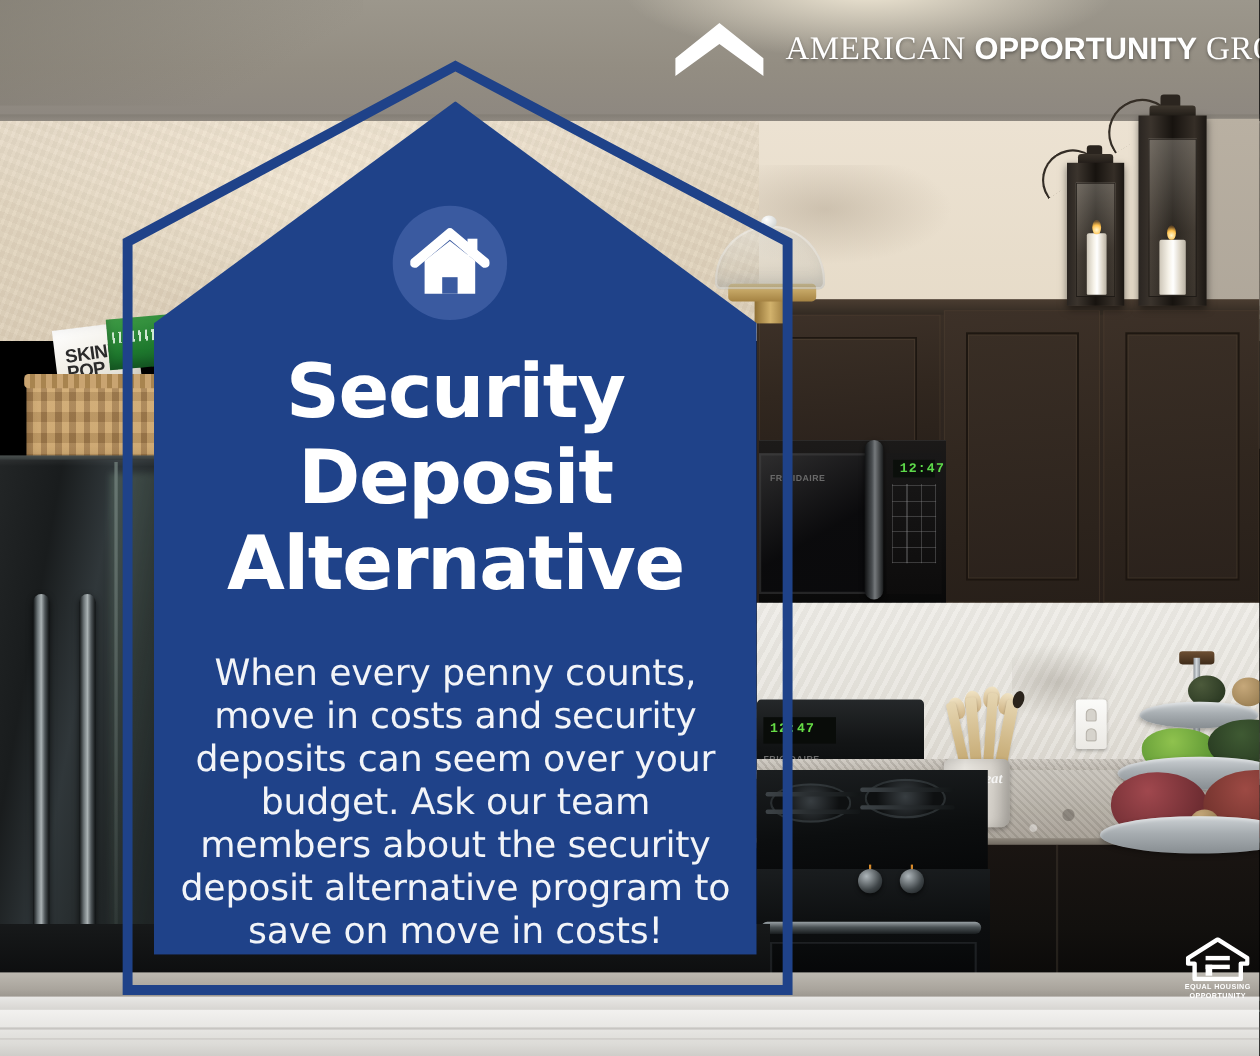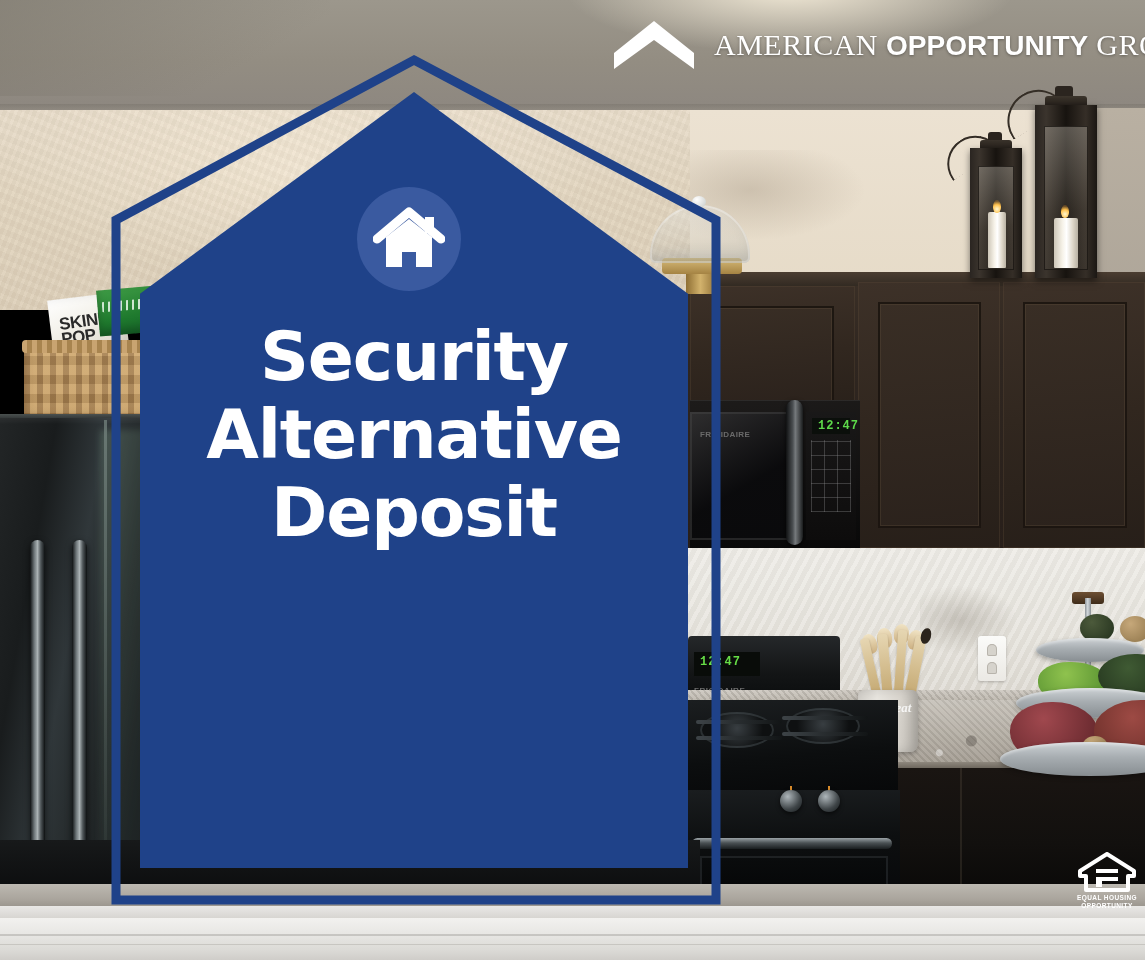--- a/index.html
+++ b/index.html
@@ -693,24 +693,25 @@
     <svg width="72" height="66" viewBox="0 0 72 66">
       <path d="M4 33 L36 6 L68 33" fill="none" stroke="#ffffff" stroke-width="9" stroke-linecap="round" stroke-linejoin="round"></path>
       <rect x="52" y="11" width="9" height="16" fill="#ffffff"></rect>
       <path d="M13 31 L36 13 L59 31 L59 61 L13 61 Z" fill="#ffffff"></path>
       <rect x="29" y="46" width="14" height="15" fill="#3A5AA0"></rect>
     </svg>
   </div>
 
   <div class="headline">
     <div>Security</div>
+    <div>Deposit</div>
     <div>Alternative</div>
-    <div>Deposit</div>
   </div>
 
+  <div class="body-copy">When every penny counts, move in costs and security deposits can seem over your budget. Ask our team members about the security deposit alternative program to save on move in costs!</div>
 
   <div class="logo">
     <svg class="logo-mark" viewBox="0 0 84 52">
       <path d="M42 2 L82 34 L82 50 L42 21 L2 50 L2 34 Z" fill="#ffffff"></path>
     </svg>
     <div class="logo-text">
       <span>AMERICAN</span>
       <span class="bold">OPPORTUNITY</span>
       <span>GROUP</span>
     </div>

